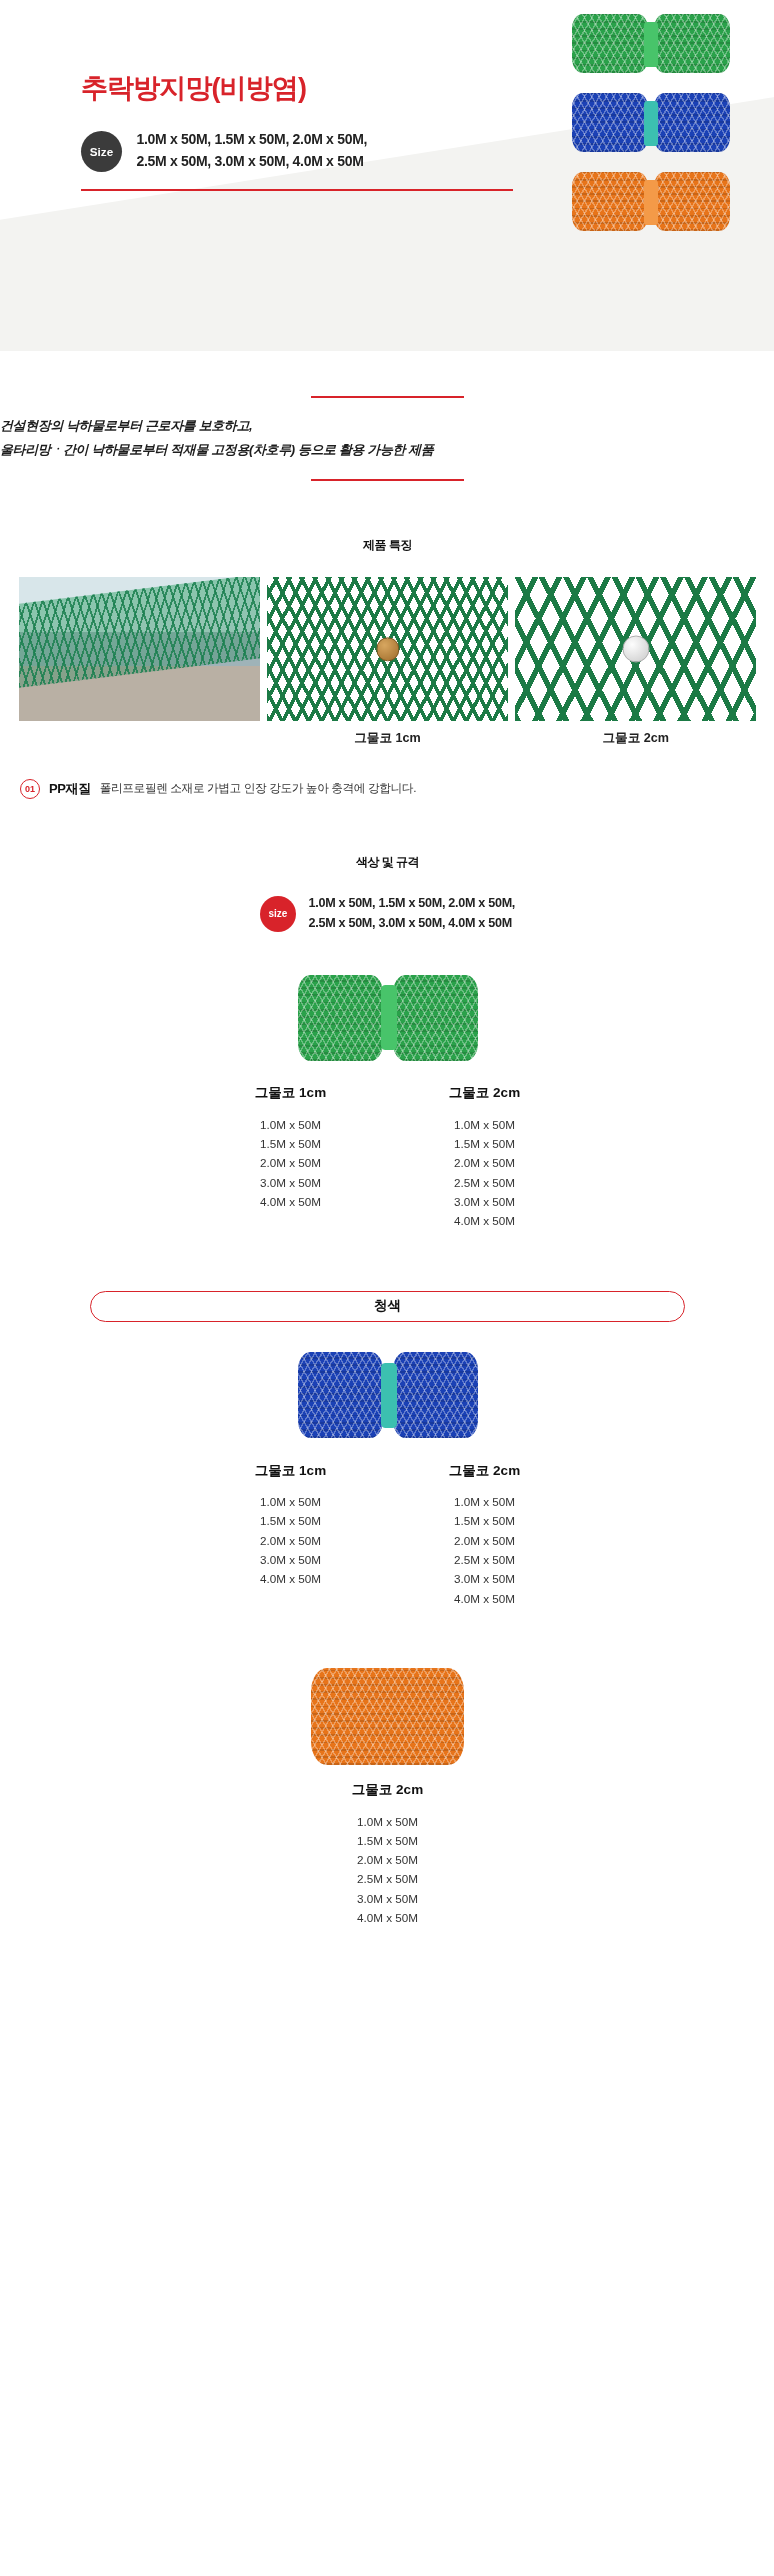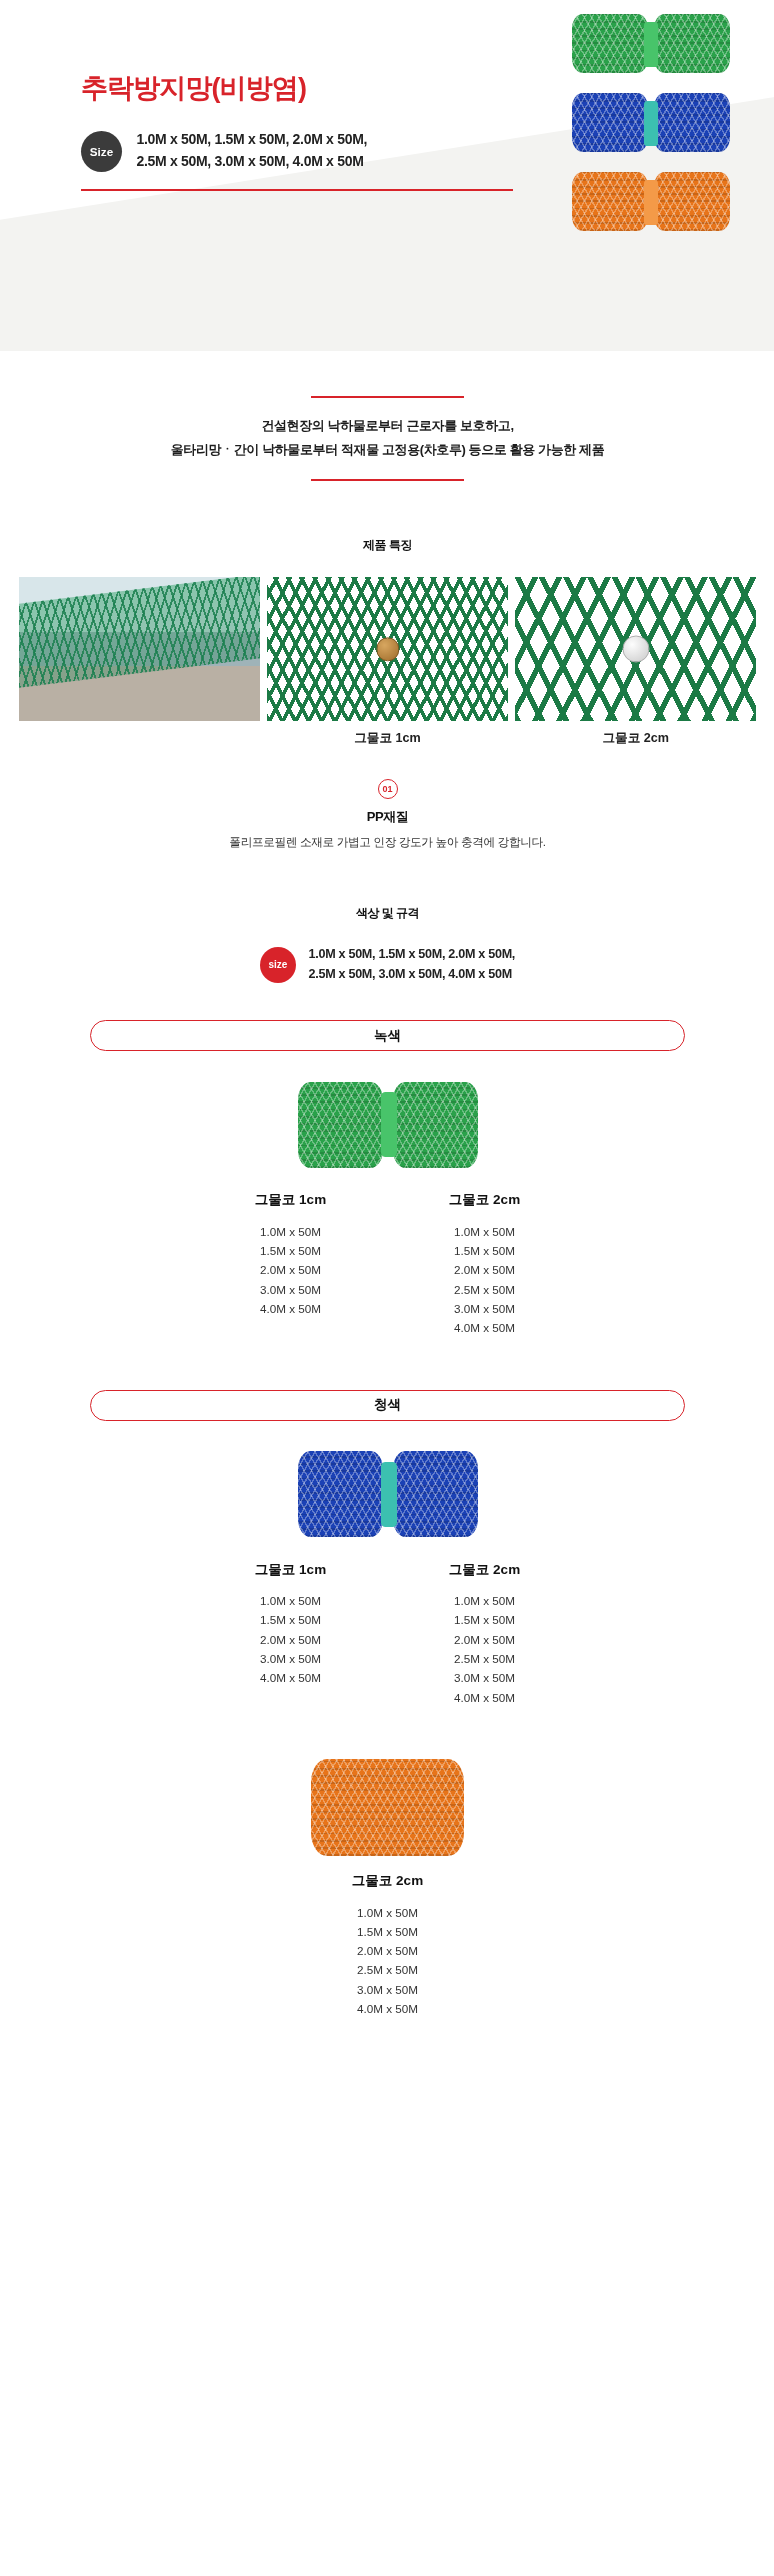--- a/index.html
+++ b/index.html
@@ -77,21 +77,21 @@
     border-radius: 3.6px;
   }
   .mesh {
     background-image:
       repeating-linear-gradient(60deg, rgba(255,255,255,.30) 0 1.4px, transparent 1.4px 6.3px),
       repeating-linear-gradient(-60deg, rgba(255,255,255,.30) 0 1.4px, transparent 1.4px 6.3px),
       repeating-linear-gradient(0deg, rgba(0,0,0,.13) 0 1.8px, transparent 1.8px 7.2px);
   }
 
   
-  .intro { padding: 45px 0 9px; text-align: center; }
+  .intro { padding: 45px 0 9px; text-align: left; font-style: italic; }
   .intro .bar { width: 153px; height: 1.8px; background: #d8232a; margin: 0 auto 16px; }
   .intro p { margin: 0; font-size: 13px; font-weight: bold; line-height: 1.9; letter-spacing: -0.4px; color: #1d1d1d;}
   .intro .bar.bottom { margin: 16px auto 0; }
 
   
   .sec-title {
     text-align: center;
     font-size: 12px;
     font-weight: bold;
     letter-spacing: -0.5px;
@@ -141,21 +141,21 @@
   .coin.bronze { background: radial-gradient(circle at 35% 32%, #d8a760, #9d6b2a); border:0.9px solid #7d5520;}
   .coin.silver { background: radial-gradient(circle at 35% 32%, #fdfdfd, #c9c9c9); border:0.9px solid #aeaeae; width:27px;height:27px;}
   .photo-caption-row {
     display: flex; justify-content: center; gap: 7.2px; margin-top: 9px;
   }
   .photo-cap { width: 241px; text-align: center; font-size: 12.6px; font-weight: bold; color: #222; }
   .photo-cap.blank { color: transparent; }
 
   
   .features { margin: 23.4px 0 0; padding: 0 20px; }
-  .feat-row { display: flex; align-items: center; gap: 9px; padding: 8px 0; flex-direction: column; }
+  .feat-row { display: flex; align-items: center; gap: 9px; padding: 8px 0; }
   .feat-num {
     flex: 0 0 auto;
     width: 20px; height: 20px; border-radius: 50%;
     border: 0.9px solid #d8232a; color: #d8232a;
     font-size: 9px; font-weight: bold;
     display: flex; align-items: center; justify-content: center;
   }
   .feat-label { font-size: 13px; font-weight: bold; color: #111; letter-spacing: -0.4px;}
   .feat-text { font-size: 11.7px; color: #333; letter-spacing: -0.4px;}
 
@@ -168,21 +168,21 @@
     width: 595px; margin: 0 auto;
     border: 0.9px solid #d8232a; border-radius: 20px;
     height: 31px; display: flex; align-items: center; justify-content: center;
     font-size: 13.5px; font-weight: bold; color: #111;
   }
   .block { margin-bottom: 52px; }
   .block-img { display: flex; justify-content: center; margin: 25px 0 16px;}
   .cols { display: flex; justify-content: center; gap: 0; }
   .col { width: 194px; text-align: center; }
   .col h4 { margin: 0 0 12.6px; font-size: 13.5px; font-weight: bold; color: #111; }
-  .col ul { list-style: none; margin: 0; padding: 0; }
+  .col ul { list-style: none; margin: 8px; padding: 0; }
   .col li { font-size: 11.7px; color: #333; line-height: 1.65; }
 
   .bigroll { width: 180px; height: 99px; position: relative; }
   .bigroll .bale { position: absolute; top: 5.4px; width: 85px; height: 86px; border-radius: 12.6px/18px; }
   .bigroll .bale.left { left: 0; }
   .bigroll .bale.right { right: 0; }
   .bigroll .tie { position: absolute; left: 83px; top: 16px; width: 16px; height: 65px; border-radius: 4.5px;}
   .single { width: 153px; height: 97px; border-radius: 16px/23.4px; position: relative;}
 </style>
 </head>
@@ -265,21 +265,20 @@
 
     <div class="size-center">
       <div class="size-badge red">size</div>
       <div class="size-lines">
         <div>1.0M x 50M, 1.5M x 50M, 2.0M x 50M,</div>
         <div>2.5M x 50M, 3.0M x 50M, 4.0M x 50M</div>
       </div>
     </div>
 
     <div class="block">
-      <div class="color-head">녹색</div>
       <div class="block-img">
         <div class="bigroll">
           <div class="bale left mesh" style="background-color:#2aa14a"></div>
           <div class="bale right mesh" style="background-color:#2aa14a"></div>
           <div class="tie" style="background-color:#48c46a"></div>
         </div>
       </div>
       <div class="cols">
         <div class="col">
           <h4>그물코 1cm</h4>

